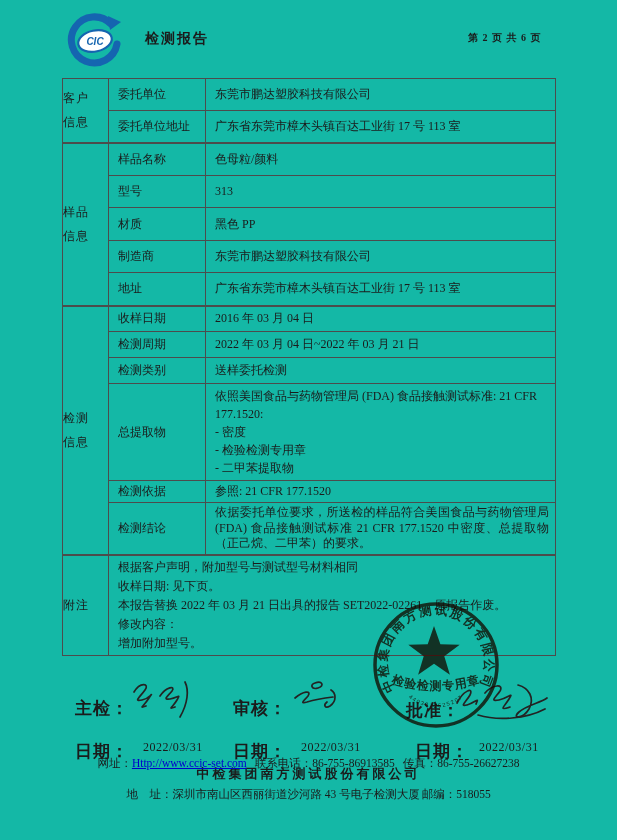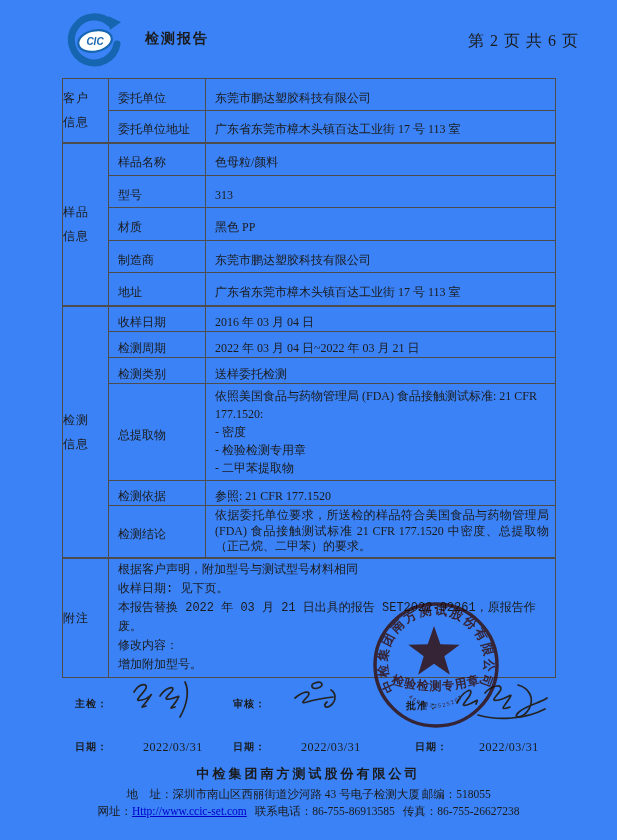--- a/index.html
+++ b/index.html
@@ -1,56 +1,56 @@
 <!DOCTYPE html>
 <html><head>
 <meta charset="utf-8">
 <style>
   * { margin:0; padding:0; box-sizing:border-box; }
   html,body { background:#ffffff; }
   .page {
-    position:relative; width:617px; height:840px; background:#3b82f6;
+    position:relative; width:617px; height:840px; background:#14b8a6;
     font-family:"Liberation Serif","DejaVu Serif",serif; color:#1b1b1b;
     overflow:hidden;
   }
   .abs { position:absolute; }
 
   
   .h-title { left:145px; top:30px; font-size:14px; font-weight:bold; letter-spacing:2px; }
   .h-no    { left:237px; top:31px; font-size:12.5px; font-weight:bold; }
-  .h-page  { left:468px; top:31px; font-size:16px; font-weight:normal; letter-spacing:1px; }
+  .h-page  { left:468px; top:31px; font-size:10px; font-weight:bold; letter-spacing:1px; }
 
   
   table.main {
     position:absolute; left:62px; top:78px; width:493px;
     border-collapse:collapse; table-layout:fixed; font-size:12px;
   }
-  .main td { border:1px solid #4c4c4c; vertical-align:middle; padding:7px 6px 0 9px; color:#1b1b1b; }
+  .main td { border:1px solid #4c4c4c; vertical-align:middle; padding:0 6px 0 9px; color:#1b1b1b; }
   .main td.glabel { text-align:left; padding:0; letter-spacing:1px; }
   .main td.glabel div { line-height:24px; }
   .main td.value.lines { line-height:18px; padding-top:3px; padding-bottom:3px; }
   .main td.just { text-align:justify; line-height:15.5px; padding-top:2px; padding-bottom:2px; }
-  .main td.notes { line-height:19px; padding-top:2px; padding-bottom:2px;font-family:Liberation Mono, monospace; }
+  .main td.notes { line-height:19px; padding-top:2px; padding-bottom:2px; }
   .gtop td { border-top-width:2px; }
   .h32{height:32px} .h33{height:33px} .h26{height:26px} .h93{height:93px}
   .h22{height:22px} .h48{height:48px} .h96{height:96px}
 
   
-  .siglabel { font-size:10px; font-weight:bold; letter-spacing:1px; z-index:4; }
+  .siglabel { font-size:17px; font-weight:bold; letter-spacing:1px; z-index:4; }
   .sigval   { font-size:12px; letter-spacing:.5px; z-index:4; }
   .sig-svg  { z-index:4; }
   .sig-svg path { stroke:#232323; stroke-width:1.7; fill:none; stroke-linecap:round; stroke-linejoin:round; }
 
   
   .stamp { left:368px; top:597px; z-index:6; opacity:.88; mix-blend-mode:multiply; }
 
   
   .f-company { left:0; top:765px; width:617px; text-align:center; font-size:13px; font-weight:bold; letter-spacing:3px; }
   .f-line2   { left:0; top:787px; width:617px; text-align:center; font-size:11.5px; }
-  .f-line3   { left:0; top:804px; width:617px; text-align:center; font-size:11.5px; }
+  .f-line3   { left:0; top:756px; width:617px; text-align:center; font-size:11.5px; }
   .ml14 { margin-left:2px; } .ml8 { margin-left:8px; }
   .link { color:#0000cc; text-decoration:underline; cursor:pointer; }
 </style>
 </head>
 <body>
 
 <div class="page">
 
   <svg class="abs" style="left:60px;top:13px;" width="70" height="56" viewBox="0 0 70 56">
     <path d="M 51 11 A 23 23 0 1 0 57 31" stroke="#1565b0" stroke-width="7" fill="none" stroke-linecap="round"></path>

